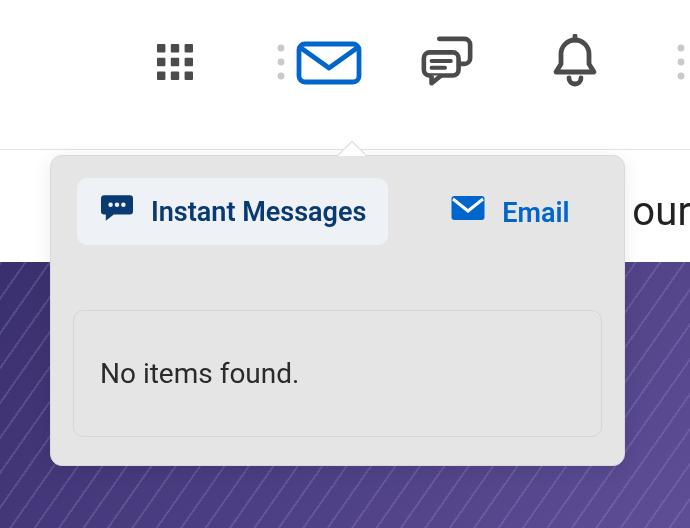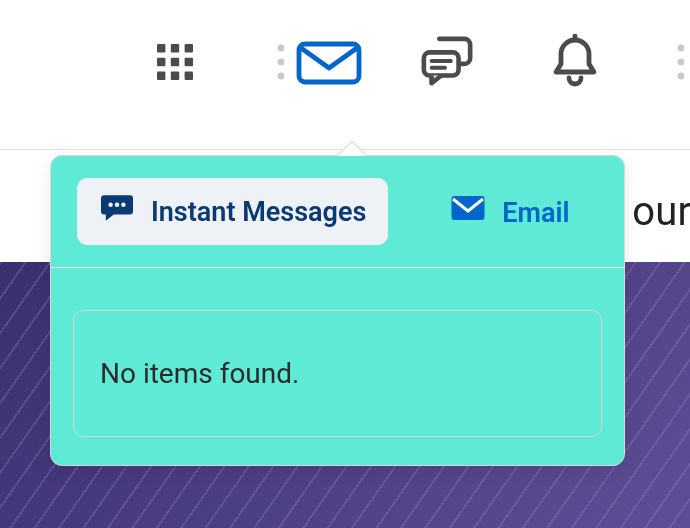--- a/index.html
+++ b/index.html
@@ -63,21 +63,21 @@
     color: #222;
     font-weight: 400;
     letter-spacing: 0.2px;
   }
 
   .popover {
     position: absolute;
     left: 50px;
     top: 155px;
     width: 575px;
-    background: #5eead4;
+    background: #e5e5e5;
     border: 1px solid #d9d9d9;
     border-radius: 12px;
     box-shadow: 0 4px 20px rgba(0,0,0,0.08);
   }
 
   .caret {
     position: absolute;
     top: -15px;
     left: 286px;
     width: 28px;

